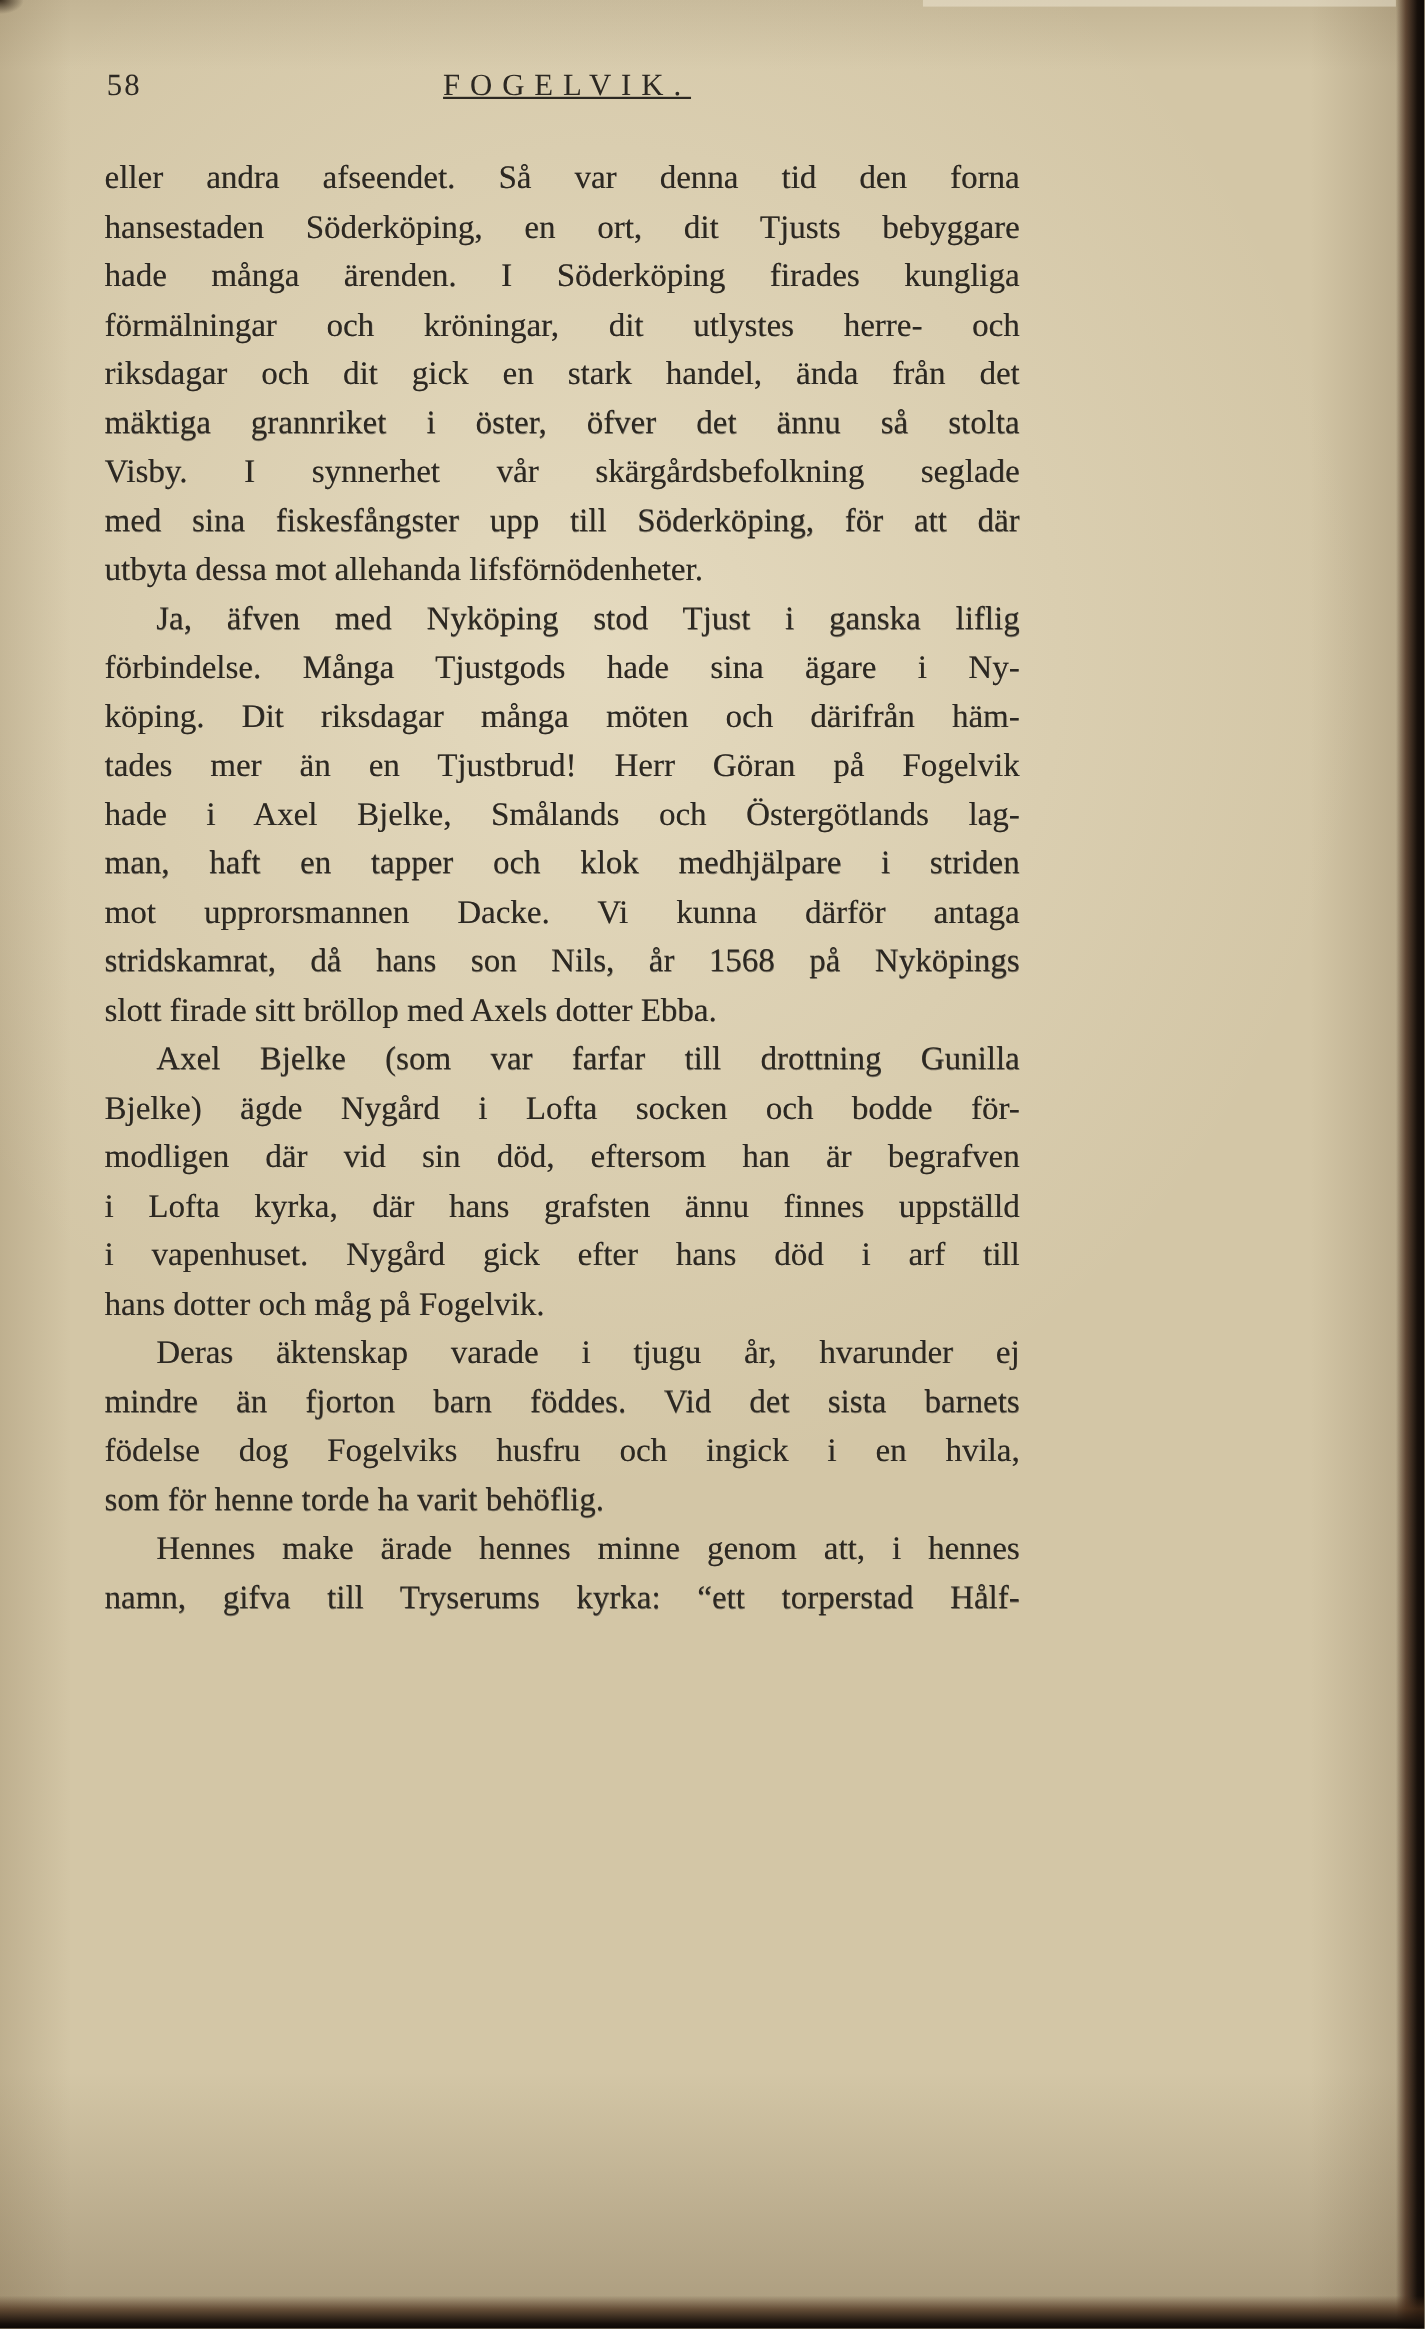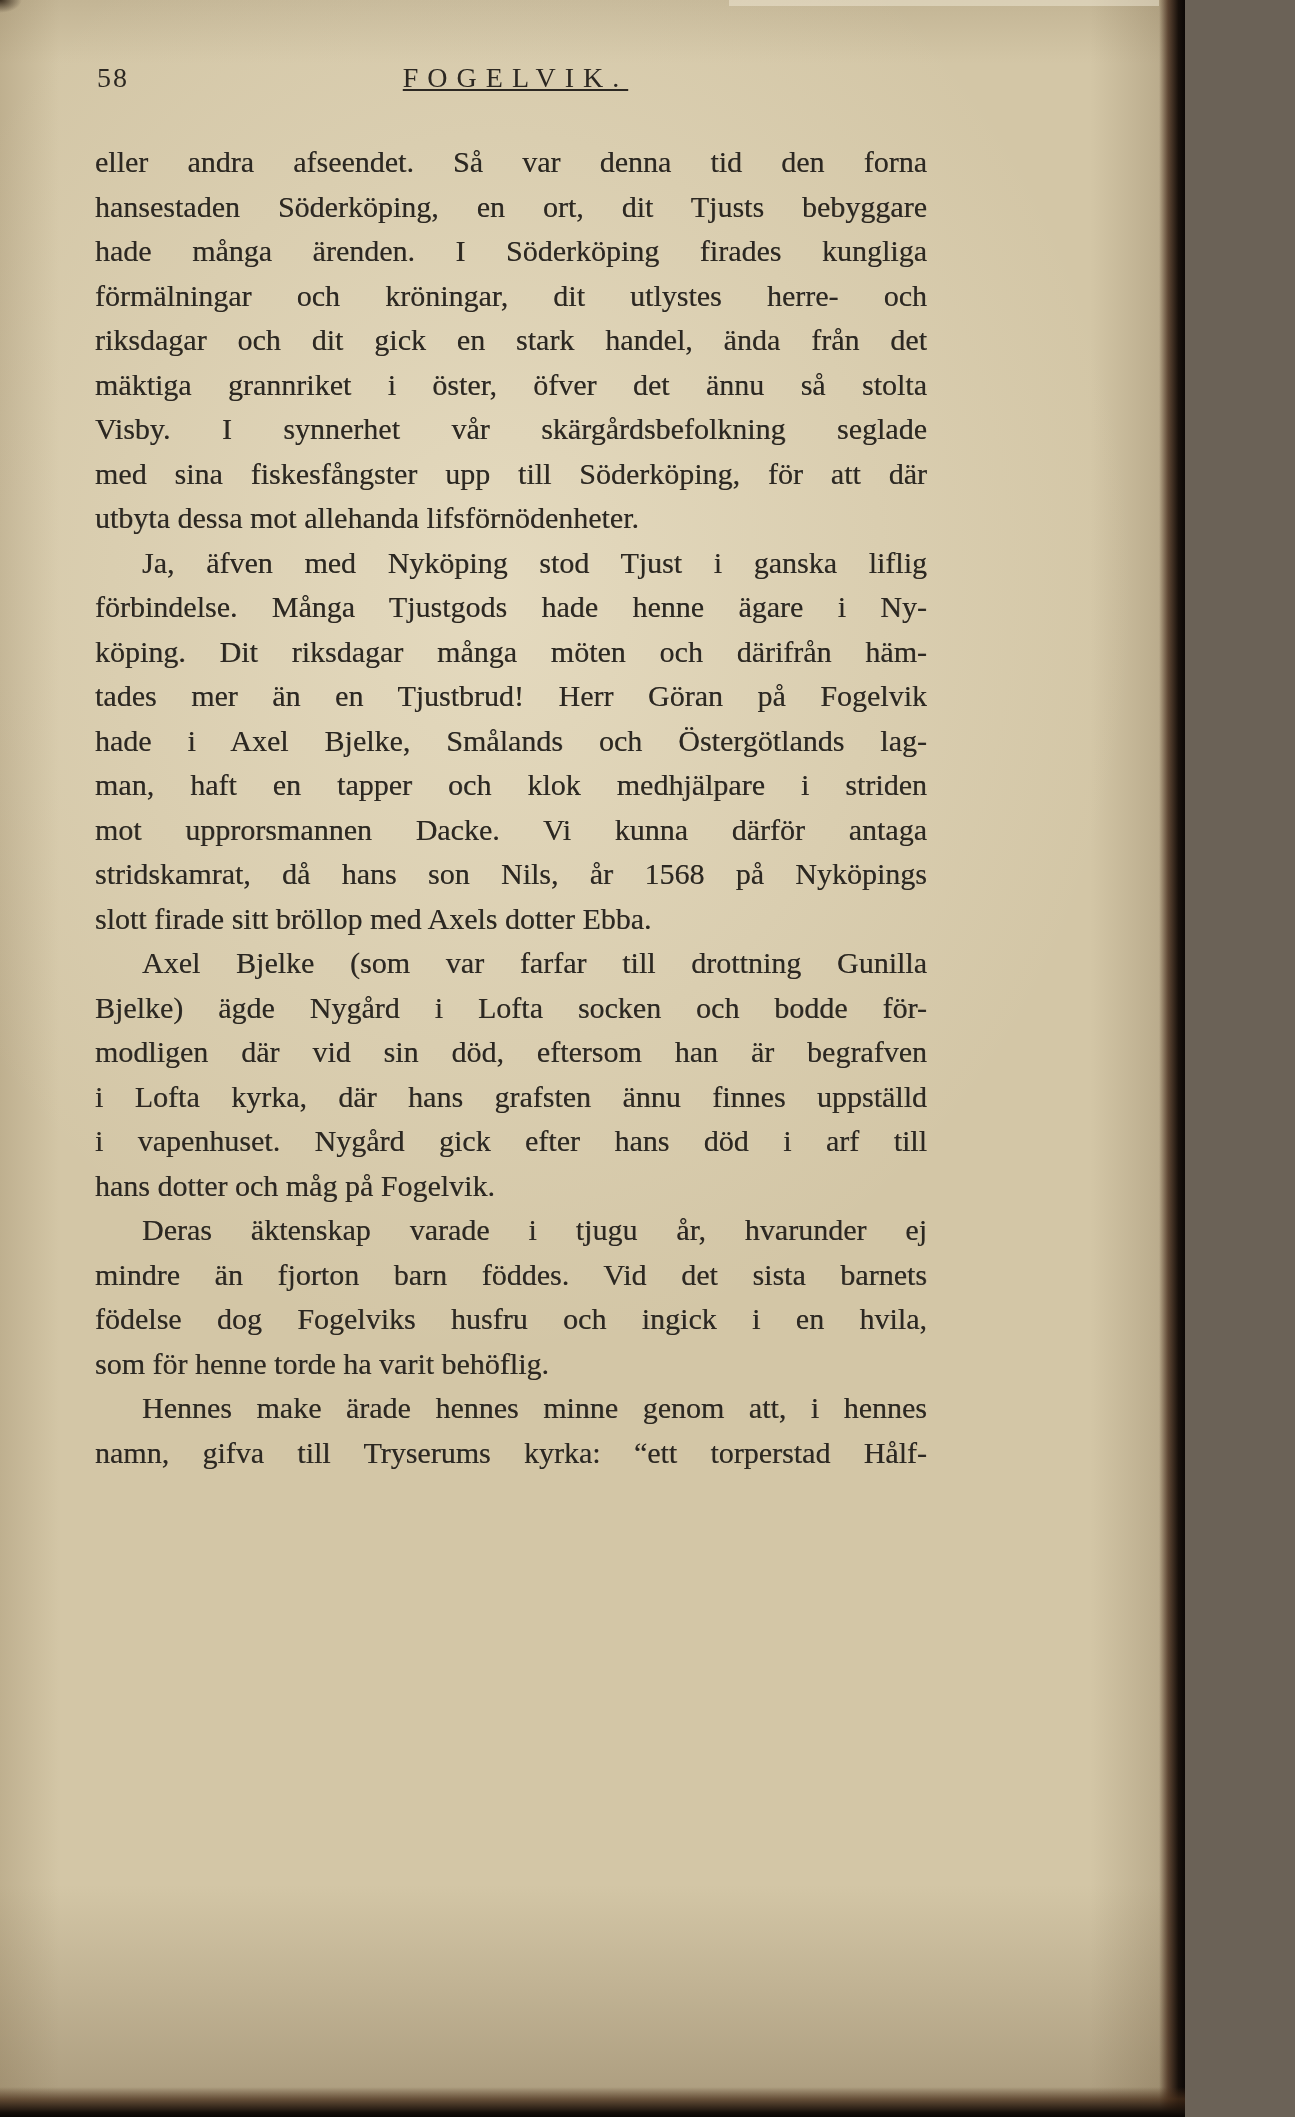--- a/index.html
+++ b/index.html
@@ -2,21 +2,21 @@
 <html style="--paper: #d3c6a6; --ink: #2c2822; --edge: #17100b;"><head>
 <meta charset="utf-8">
 <style>
   html, body {
     margin: 0;
     padding: 0;
     background: #6b6257;
   }
   .page {
     position: relative;
-    width: 1185px;
+    width: 1295px;
     height: 2117px;
     overflow: hidden;
     font-family: "Liberation Serif", "DejaVu Serif", serif;
     color: var(--ink, #2c2822);
     background:
       radial-gradient(ellipse 75% 50% at 42% 28%, rgba(246,238,216,0.50), rgba(246,238,216,0) 72%),
       linear-gradient(90deg, rgba(118,96,62,0.22) 0%, rgba(118,96,62,0) 5%),
       linear-gradient(270deg, rgba(98,78,50,0.30) 0%, rgba(98,78,50,0) 8%),
       linear-gradient(0deg, rgba(92,72,46,0.35) 0%, rgba(92,72,46,0) 11%),
       linear-gradient(180deg, rgba(112,92,60,0.16) 0%, rgba(112,92,60,0) 3%),
@@ -119,21 +119,21 @@
           <div class="line">hade många ärenden.  I Söderköping firades kungliga</div>
           <div class="line">förmälningar och kröningar, dit utlystes herre- och</div>
           <div class="line">riksdagar och dit gick en stark handel, ända från det</div>
           <div class="line">mäktiga grannriket i öster, öfver det ännu så stolta</div>
           <div class="line">Visby.  I synnerhet vår skärgårdsbefolkning seglade</div>
           <div class="line">med sina fiskesfångster upp till Söderköping, för att där</div>
           <div class="line line-last">utbyta dessa mot allehanda lifsförnödenheter.</div>
         </div>
         <div class="paragraph">
           <div class="line line-first-indent">Ja, äfven med Nyköping stod Tjust i ganska liflig</div>
-          <div class="line">förbindelse.  Många Tjustgods hade henne ägare i Ny-</div>
+          <div class="line">förbindelse.  Många Tjustgods hade sina ägare i Ny-</div>
           <div class="line">köping.  Dit riksdagar många möten och därifrån häm-</div>
           <div class="line">tades mer än en Tjustbrud!  Herr Göran på Fogelvik</div>
           <div class="line">hade i Axel Bjelke, Smålands och Östergötlands lag-</div>
           <div class="line">man, haft en tapper och klok medhjälpare i striden</div>
           <div class="line">mot upprorsmannen Dacke.  Vi kunna därför antaga</div>
           <div class="line">stridskamrat, då hans son Nils, år 1568 på Nyköpings</div>
           <div class="line line-last">slott firade sitt bröllop med Axels dotter Ebba.</div>
         </div>
         <div class="paragraph">
           <div class="line line-first-indent">Axel Bjelke (som var farfar till drottning Gunilla</div>

